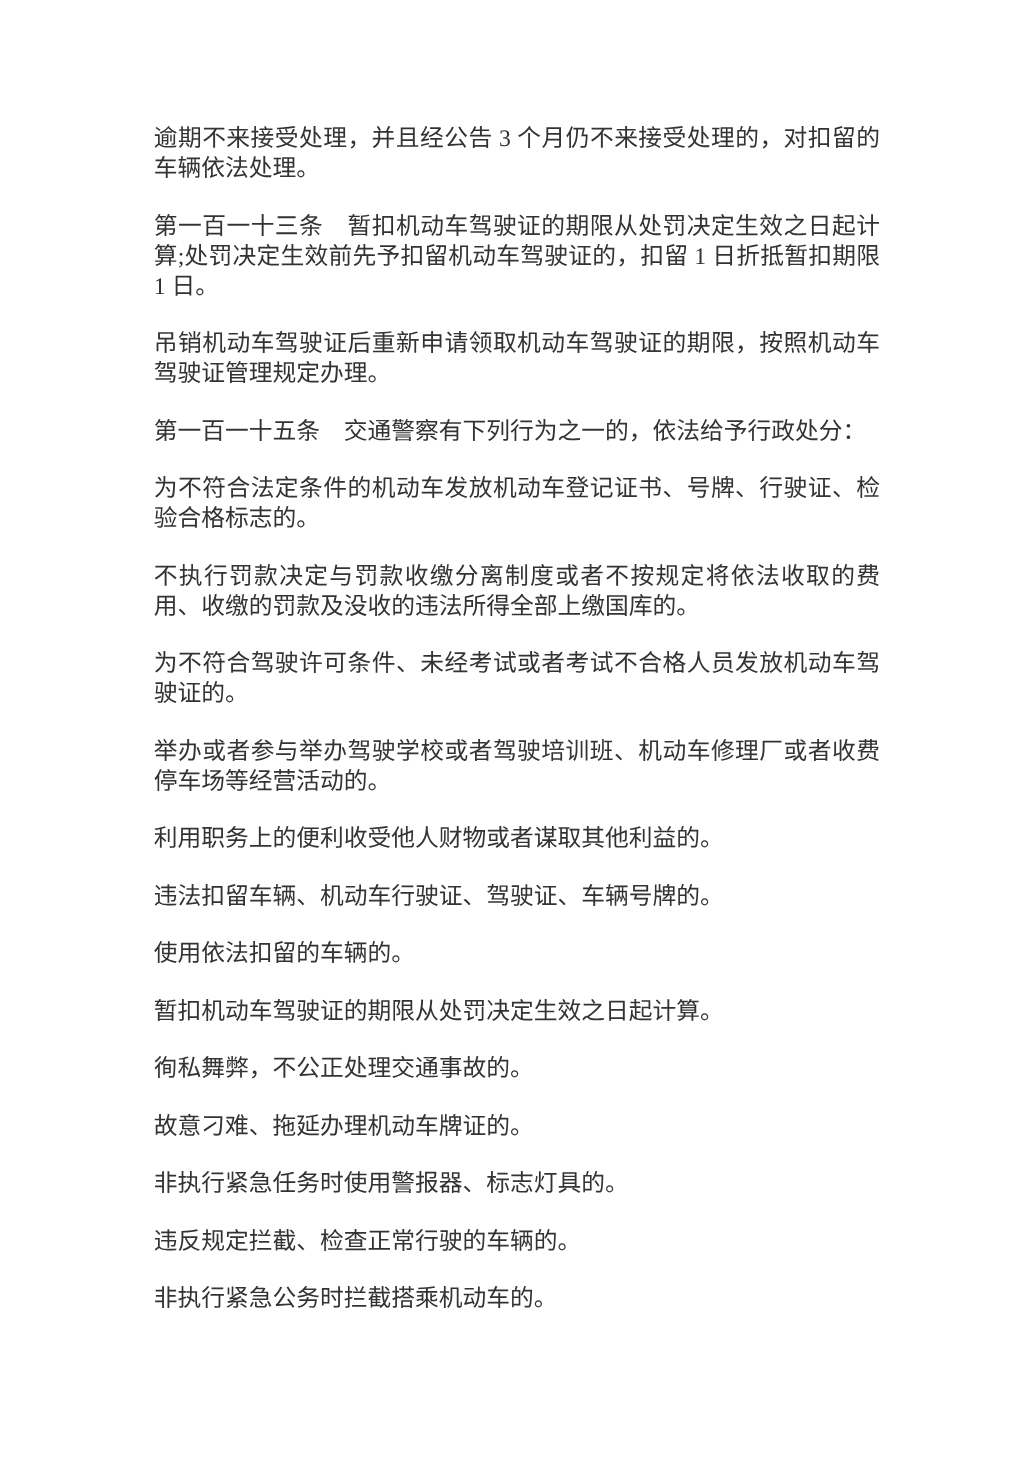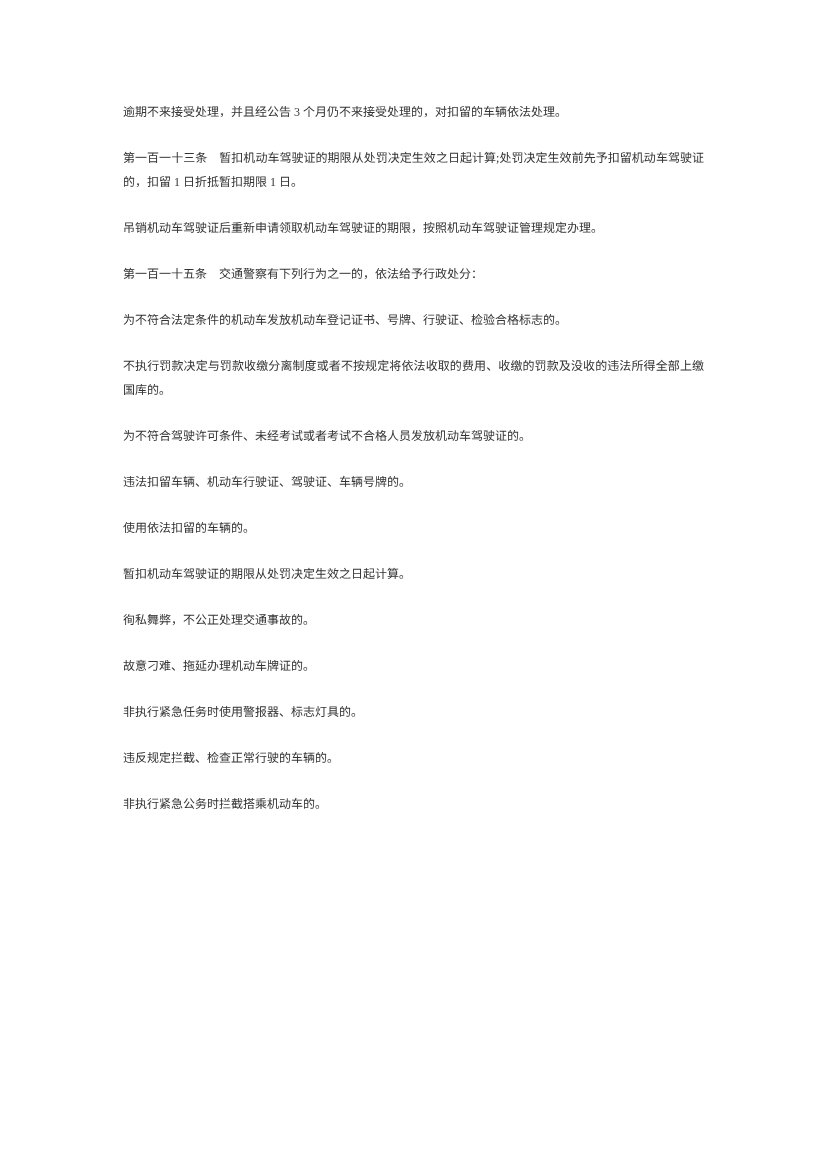--- a/index.html
+++ b/index.html
@@ -12,39 +12,41 @@
     width: 827px;
     height: 1170px;
     box-sizing: border-box;
     padding: 100px 123px 0 123px;
     background: #ffffff;
     overflow: hidden;
   }
   .doc-par {
     margin: 0 0 22px 0;
     font-family: "Liberation Serif", "DejaVu Serif", serif;
-    font-size: 12px;
+    font-size: 19px;
     line-height: 24px;
     color: #333333;
     text-align: justify;
     text-justify: inter-ideograph;
     word-break: break-all;
   }
 </style>
 </head>
 <body>
 
 <div class="page">
   <p class="doc-par">逾期不来接受处理，并且经公告 3 个月仍不来接受处理的，对扣留的车辆依法处理。</p>
   <p class="doc-par">第一百一十三条　暂扣机动车驾驶证的期限从处罚决定生效之日起计算;处罚决定生效前先予扣留机动车驾驶证的，扣留 1 日折抵暂扣期限 1 日。</p>
   <p class="doc-par">吊销机动车驾驶证后重新申请领取机动车驾驶证的期限，按照机动车驾驶证管理规定办理。</p>
   <p class="doc-par">第一百一十五条　交通警察有下列行为之一的，依法给予行政处分：</p>
   <p class="doc-par">为不符合法定条件的机动车发放机动车登记证书、号牌、行驶证、检验合格标志的。</p>
   <p class="doc-par">不执行罚款决定与罚款收缴分离制度或者不按规定将依法收取的费用、收缴的罚款及没收的违法所得全部上缴国库的。</p>
   <p class="doc-par">为不符合驾驶许可条件、未经考试或者考试不合格人员发放机动车驾驶证的。</p>
+  <p class="doc-par">举办或者参与举办驾驶学校或者驾驶培训班、机动车修理厂或者收费停车场等经营活动的。</p>
+  <p class="doc-par">利用职务上的便利收受他人财物或者谋取其他利益的。</p>
   <p class="doc-par">违法扣留车辆、机动车行驶证、驾驶证、车辆号牌的。</p>
   <p class="doc-par">使用依法扣留的车辆的。</p>
   <p class="doc-par">暂扣机动车驾驶证的期限从处罚决定生效之日起计算。</p>
   <p class="doc-par">徇私舞弊，不公正处理交通事故的。</p>
   <p class="doc-par">故意刁难、拖延办理机动车牌证的。</p>
   <p class="doc-par">非执行紧急任务时使用警报器、标志灯具的。</p>
   <p class="doc-par">违反规定拦截、检查正常行驶的车辆的。</p>
   <p class="doc-par">非执行紧急公务时拦截搭乘机动车的。</p>
 </div>
 

